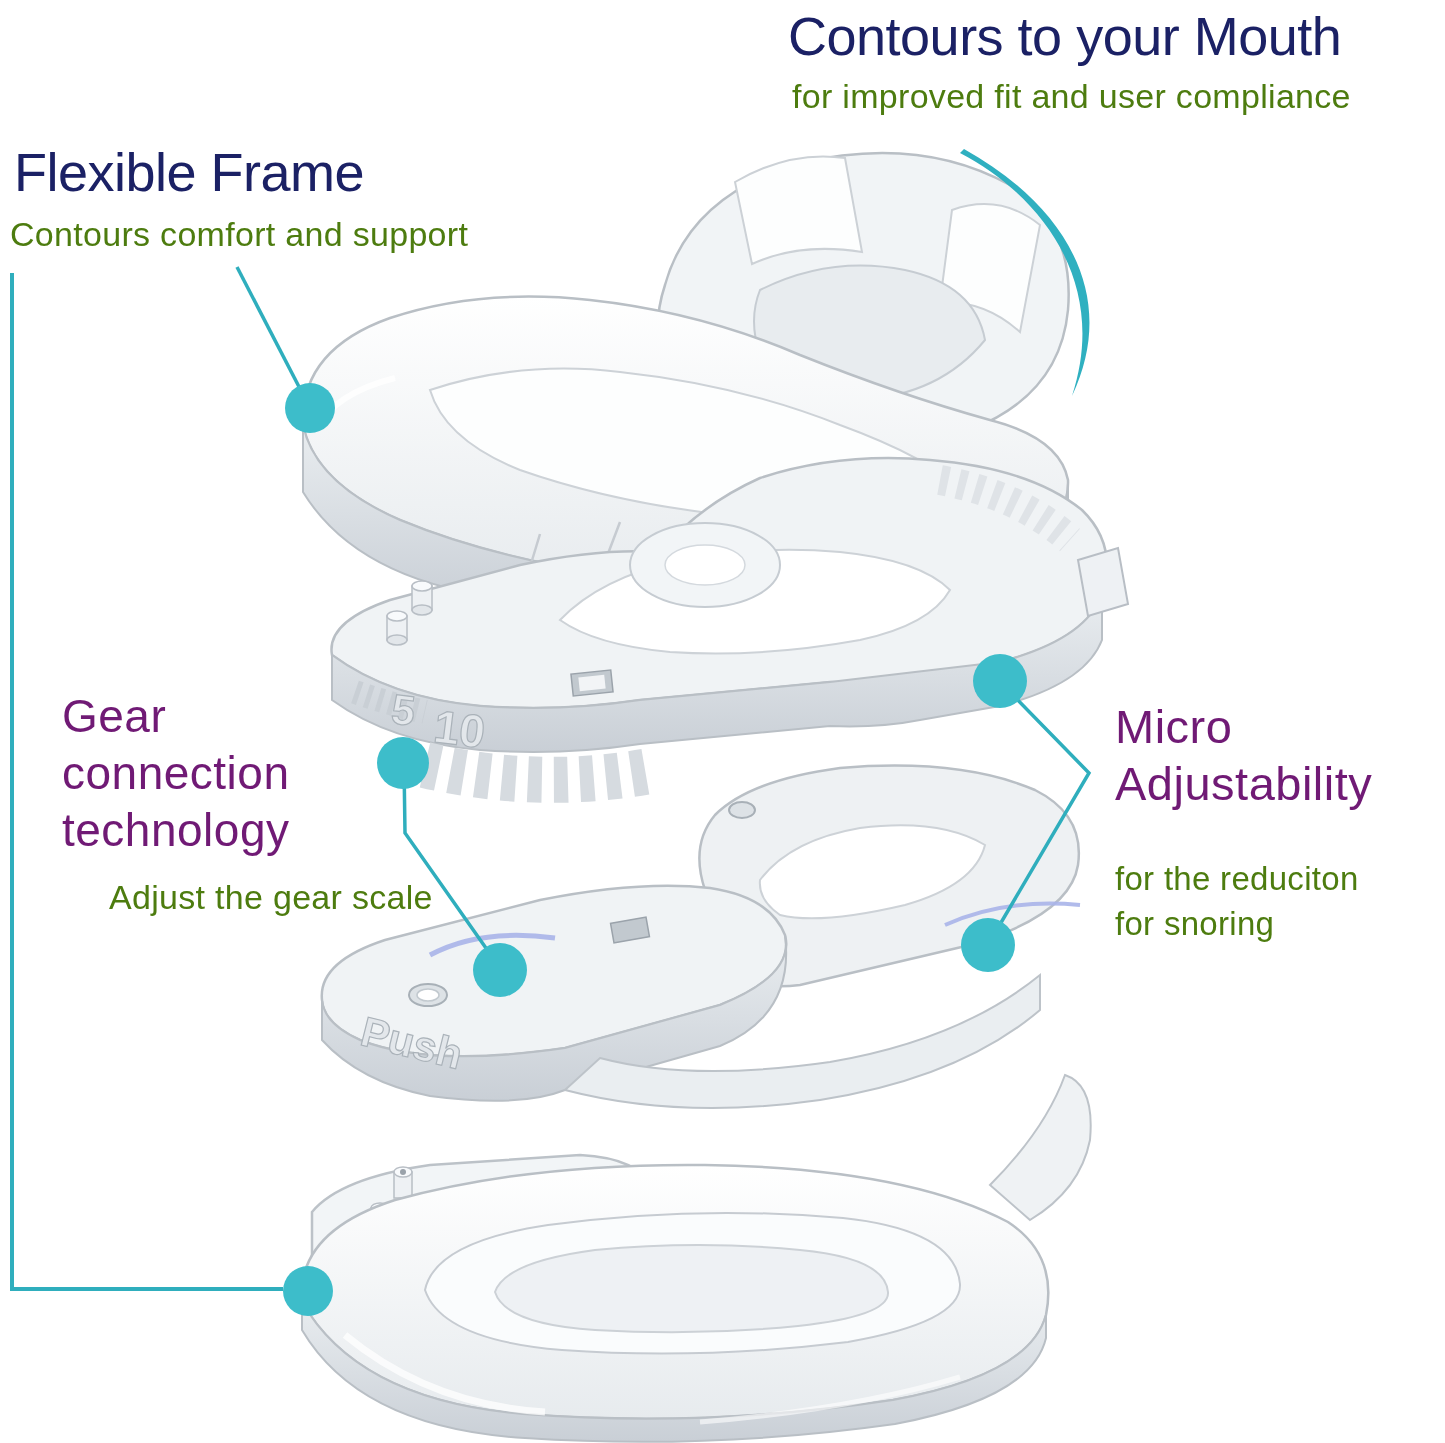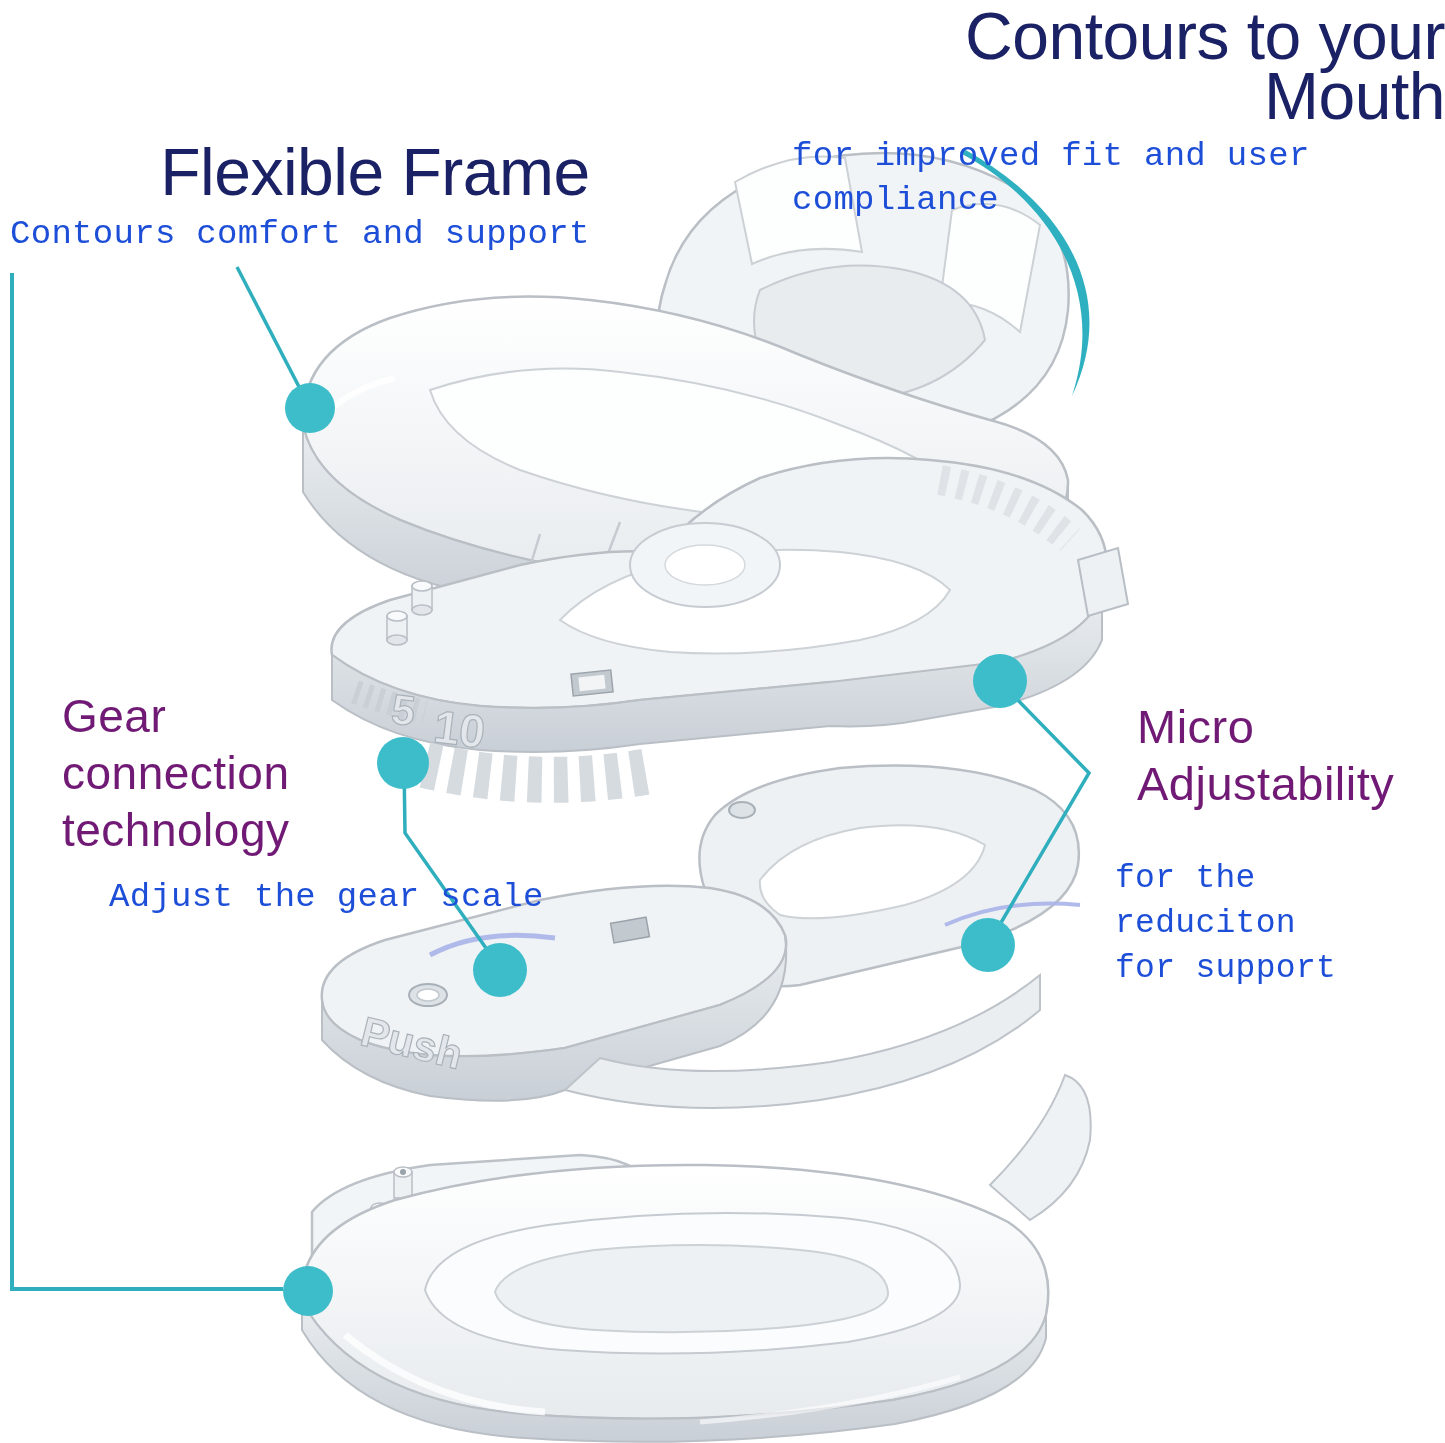--- a/index.html
+++ b/index.html
@@ -5,32 +5,32 @@
   html,body{margin:0;padding:0;background:#ffffff;}
   .stage{
     position:relative;
     width:1445px;height:1443px;
     background:#ffffff;
     overflow:hidden;
     font-family:"Liberation Sans", sans-serif;
   }
   .device-svg{position:absolute;left:0;top:0;width:1445px;height:1443px;}
   .callout{position:absolute;}
-  .h-navy{color:#1b2165;font-size:66px;line-height:60px;letter-spacing:-0.5px;font-weight:normal;text-align:right;}
+  .h-navy{color:#1b2165;font-size:54px;line-height:60px;letter-spacing:-0.5px;font-weight:normal;}
   .h-navy-sm{color:#701a75;font-size:46px;line-height:57px;letter-spacing:0.5px;font-weight:normal;}
-  .sub-dark{color:#1d4ed8;font-size:34px;line-height:44px;letter-spacing:0.3px;font-family:Liberation Mono, monospace;}
+  .sub-dark{color:#4d7c0f;font-size:34px;line-height:44px;letter-spacing:0.3px;}
   .co-contours{left:788px;top:6px;}
   .co-contours .sub-dark{margin-top:8px;margin-left:4px;}
   .co-flexible{left:14px;top:142px;}
   .co-flexible .sub-dark{margin-top:10px;margin-left:-4px;}
   .co-gear{left:62px;top:688px;}
   .co-gear .subwrap{margin-top:12px;margin-left:47px;}
   .co-gear .sub-dark{line-height:52px;}
   .co-micro{left:1115px;top:698px;}
-  .co-micro .h-navy-sm{font-size:47px;margin-left:22px;}
+  .co-micro .h-navy-sm{font-size:47px;}
   .co-micro .subwrap{margin-top:44px;}
   .co-micro .sub-dark{font-size:33px;line-height:45px;}
   .engrave{
     font-family:"Liberation Sans", sans-serif;
     font-weight:bold;
     fill:#e3e7eb;
     stroke:#aab2b9;
     stroke-width:1.2px;
   }
 </style>
@@ -153,17 +153,17 @@
     <div class="subwrap">
       <div class="sub-dark">Adjust the gear scale</div>
     </div>
   </div>
 
   <div class="callout co-micro">
     <div class="h-navy-sm">Micro</div>
     <div class="h-navy-sm">Adjustability</div>
     <div class="subwrap">
       <div class="sub-dark">for the reduciton</div>
-      <div class="sub-dark">for support</div>
+      <div class="sub-dark">for snoring</div>
     </div>
   </div>
 
 </div>
 
 </body></html>

